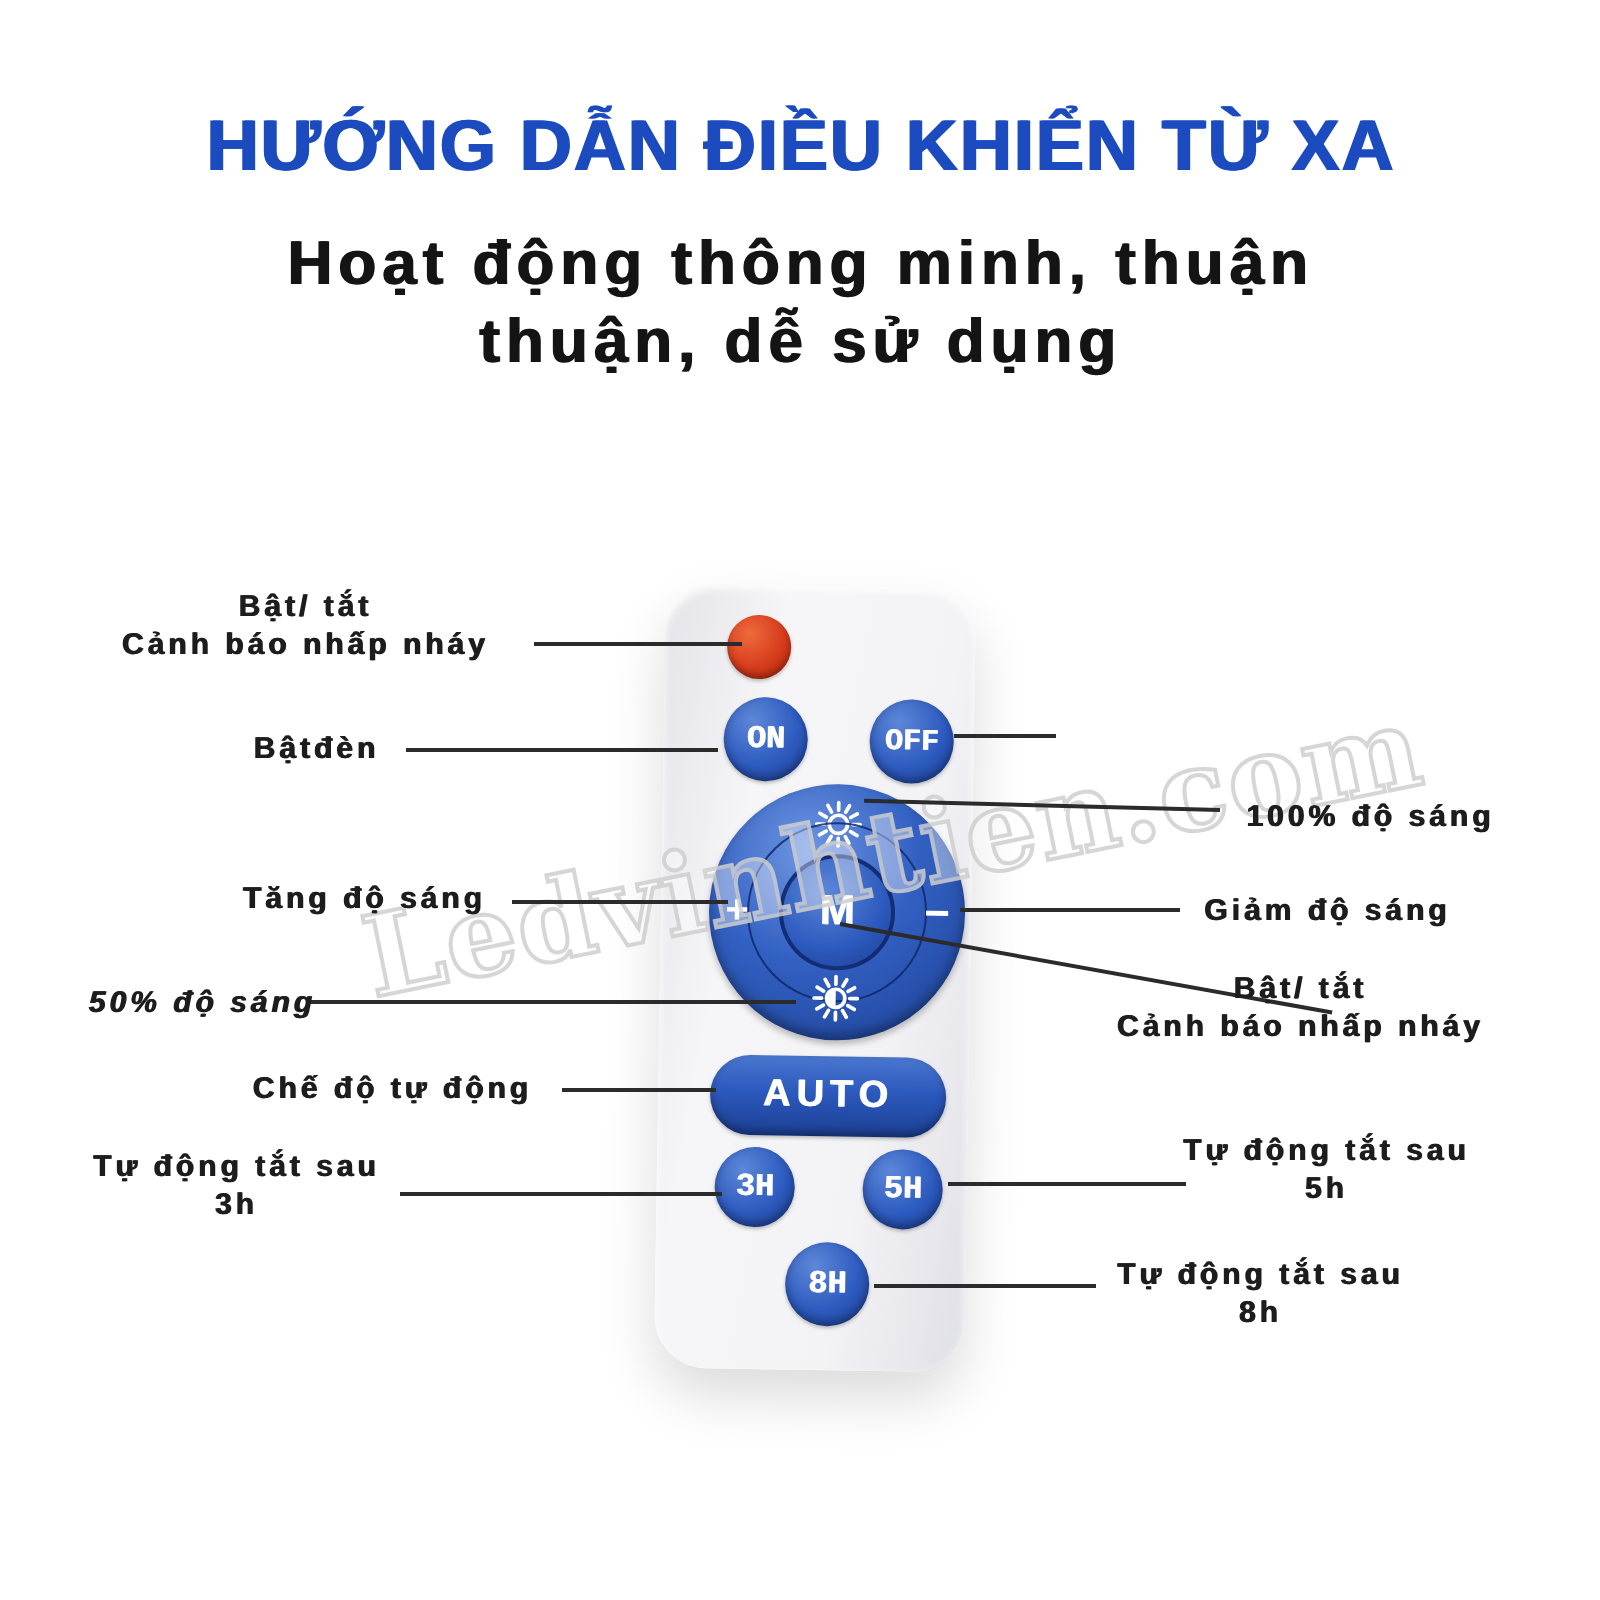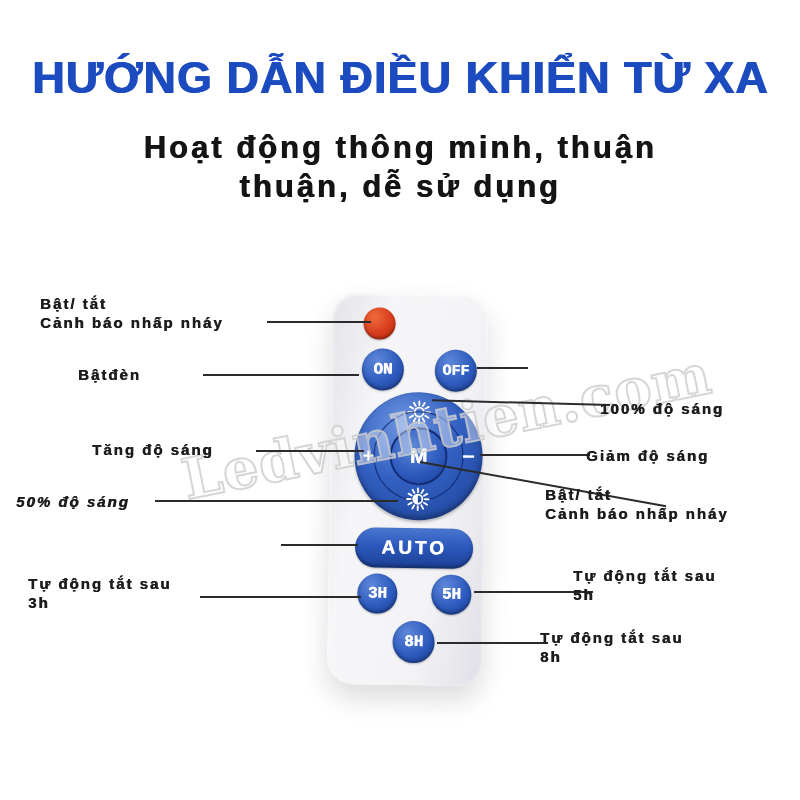--- a/index.html
+++ b/index.html
@@ -3,25 +3,25 @@
 <meta charset="utf-8">
 <style>
   html,body{margin:0;padding:0;background:#fff;}
   .canvas{
     position:relative;width:800px;height:800px;overflow:hidden;
     background:#ffffff;font-family:"Liberation Sans",sans-serif;
   }
   
   .title{
     position:absolute;left:0;right:0;top:52px;text-align:center;
-    font-size:45px;font-weight:700;letter-spacing:1px;white-space:nowrap;
+    font-size:36px;font-weight:700;letter-spacing:1px;white-space:nowrap;
     color:#1b4bbf;text-shadow:1.2px 0 0 currentColor;
   }
   .subtitle{
-    position:absolute;left:0;right:0;top:128px;text-align:center;
+    position:absolute;left:0;right:0;top:112px;text-align:center;
     font-size:31px;font-weight:700;letter-spacing:3px;line-height:39px;
     color:#141414;text-shadow:0.8px 0 0 currentColor;
   }
   
   .remote{
     position:absolute;left:330px;top:293px;width:155px;height:392px;
     border-radius:26px;transform:rotate(0.9deg);
     background:linear-gradient(100deg,#e3e3e9 0%,#f6f6f8 28%,#f3f3f6 68%,#dfdfe6 100%);
     box-shadow:0 14px 28px rgba(0,0,0,0.14), inset 0 2px 4px rgba(255,255,255,0.9);
     z-index:1;
@@ -79,21 +79,21 @@
   .ln-automode{left:281px;top:544px;width:77px;}
   .ln-3h{left:200px;top:596px;width:161px;}
   .ln-off{left:477px;top:367px;width:51px;}
   .ln-100{left:432px;top:404px;width:178px;transform:rotate(1.5deg);transform-origin:100% 50%;}
   .ln-decrease{left:480px;top:454px;width:110px;}
   .ln-flash-right{left:420px;top:461px;width:250px;transform:rotate(10.2deg);transform-origin:0 50%;}
   .ln-5h{left:474px;top:591px;width:119px;}
   .ln-8h{left:437px;top:642px;width:111px;}
   
   .lbl{
-    position:absolute;z-index:4;text-align:left;color:#1d1d1d;
+    position:absolute;z-index:4;text-align:center;color:#1d1d1d;
     font-size:15px;font-weight:700;letter-spacing:2px;line-height:19px;
     text-shadow:0.6px 0 0 currentColor;
   }
   .lbl-flash-left{left:40px;top:294px;width:225px;}
   .lbl-on{left:78px;top:365px;width:160px;}
   .lbl-increase{left:92px;top:440px;width:180px;}
   .lbl-50{left:16px;top:492px;width:170px;font-style:italic;}
   .lbl-automode{left:106px;top:535px;width:180px;}
   .lbl-3h{left:28px;top:574px;width:180px;}
   .lbl-off{left:508px;top:359px;width:135px;}
@@ -183,20 +183,21 @@
   <div class="ln ln-5h"></div>
   <div class="ln ln-8h"></div>
 
   <div class="lbl lbl-flash-left">
     <div>Bật/ tắt</div>
     <div>Cảnh báo nhấp nháy</div>
   </div>
   <div class="lbl lbl-increase">Tăng độ sáng</div>
   <div class="lbl lbl-on">Bậtđèn</div>
   <div class="lbl lbl-50">50% độ sáng</div>
+  <div class="lbl lbl-automode">Chế độ tự động</div>
   <div class="lbl lbl-3h">
     <div>Tự động tắt sau</div>
     <div>3h</div>
   </div>
   <div class="lbl lbl-100">100% độ sáng</div>
   <div class="lbl lbl-decrease">Giảm độ sáng</div>
   <div class="lbl lbl-flash-right">
     <div>Bật/ tắt</div>
     <div>Cảnh báo nhấp nháy</div>
   </div>

